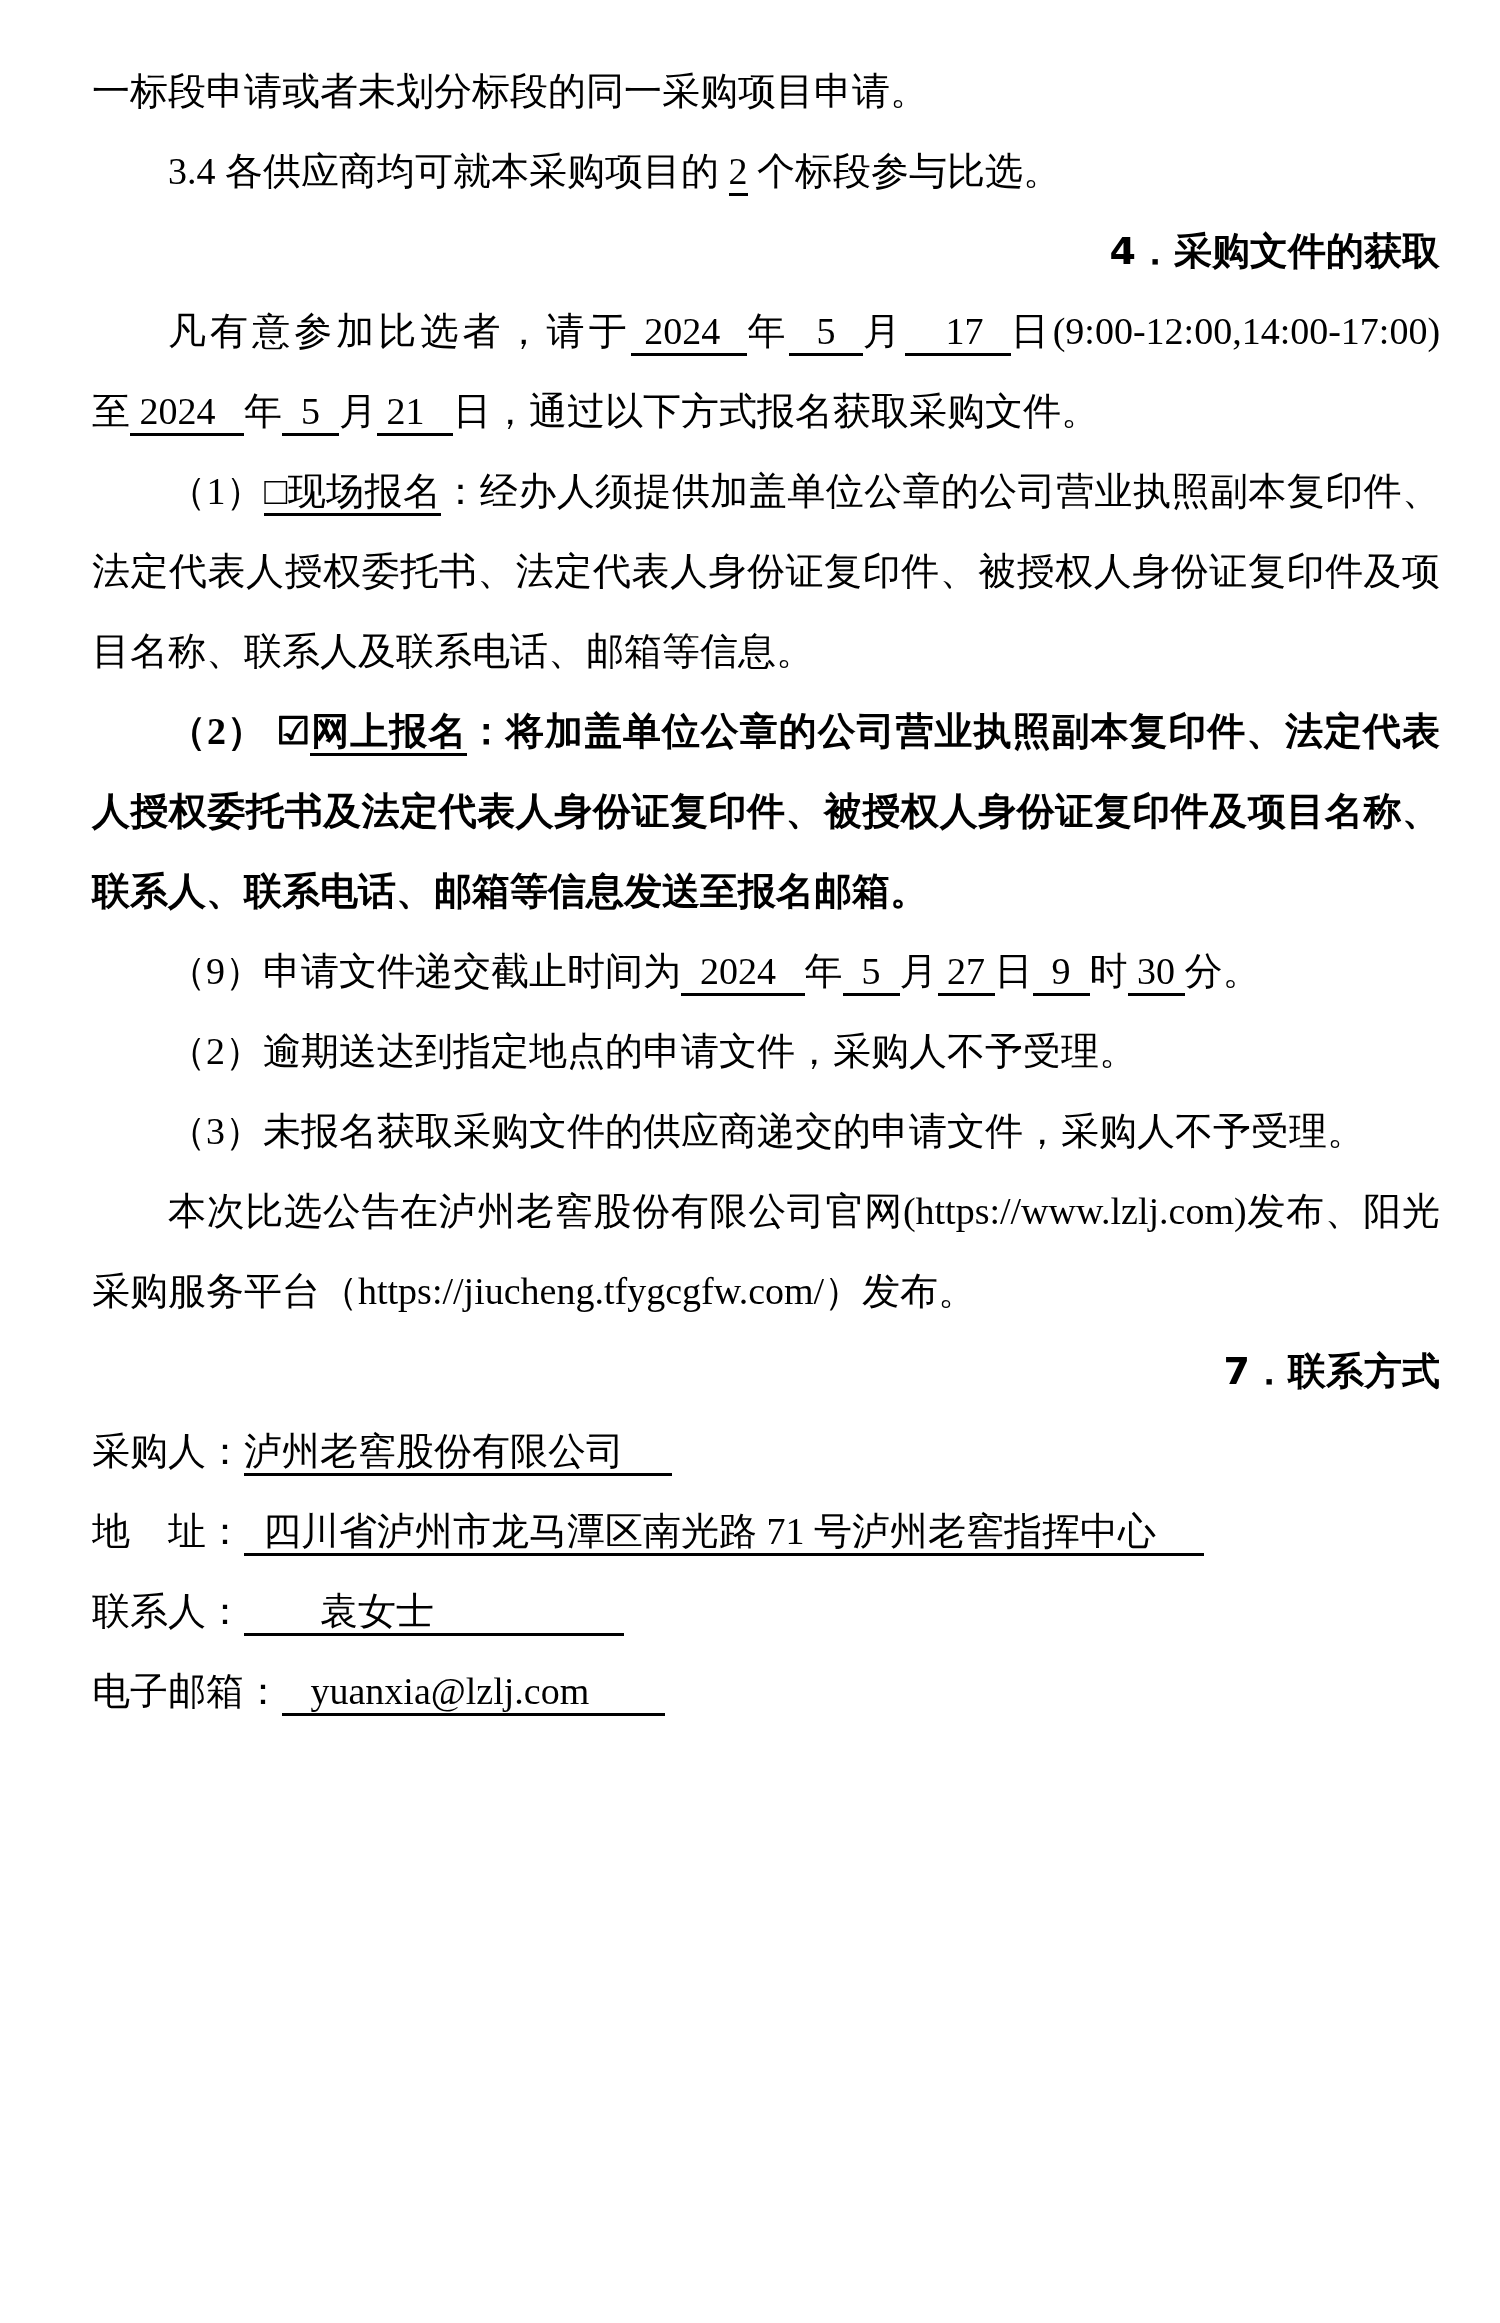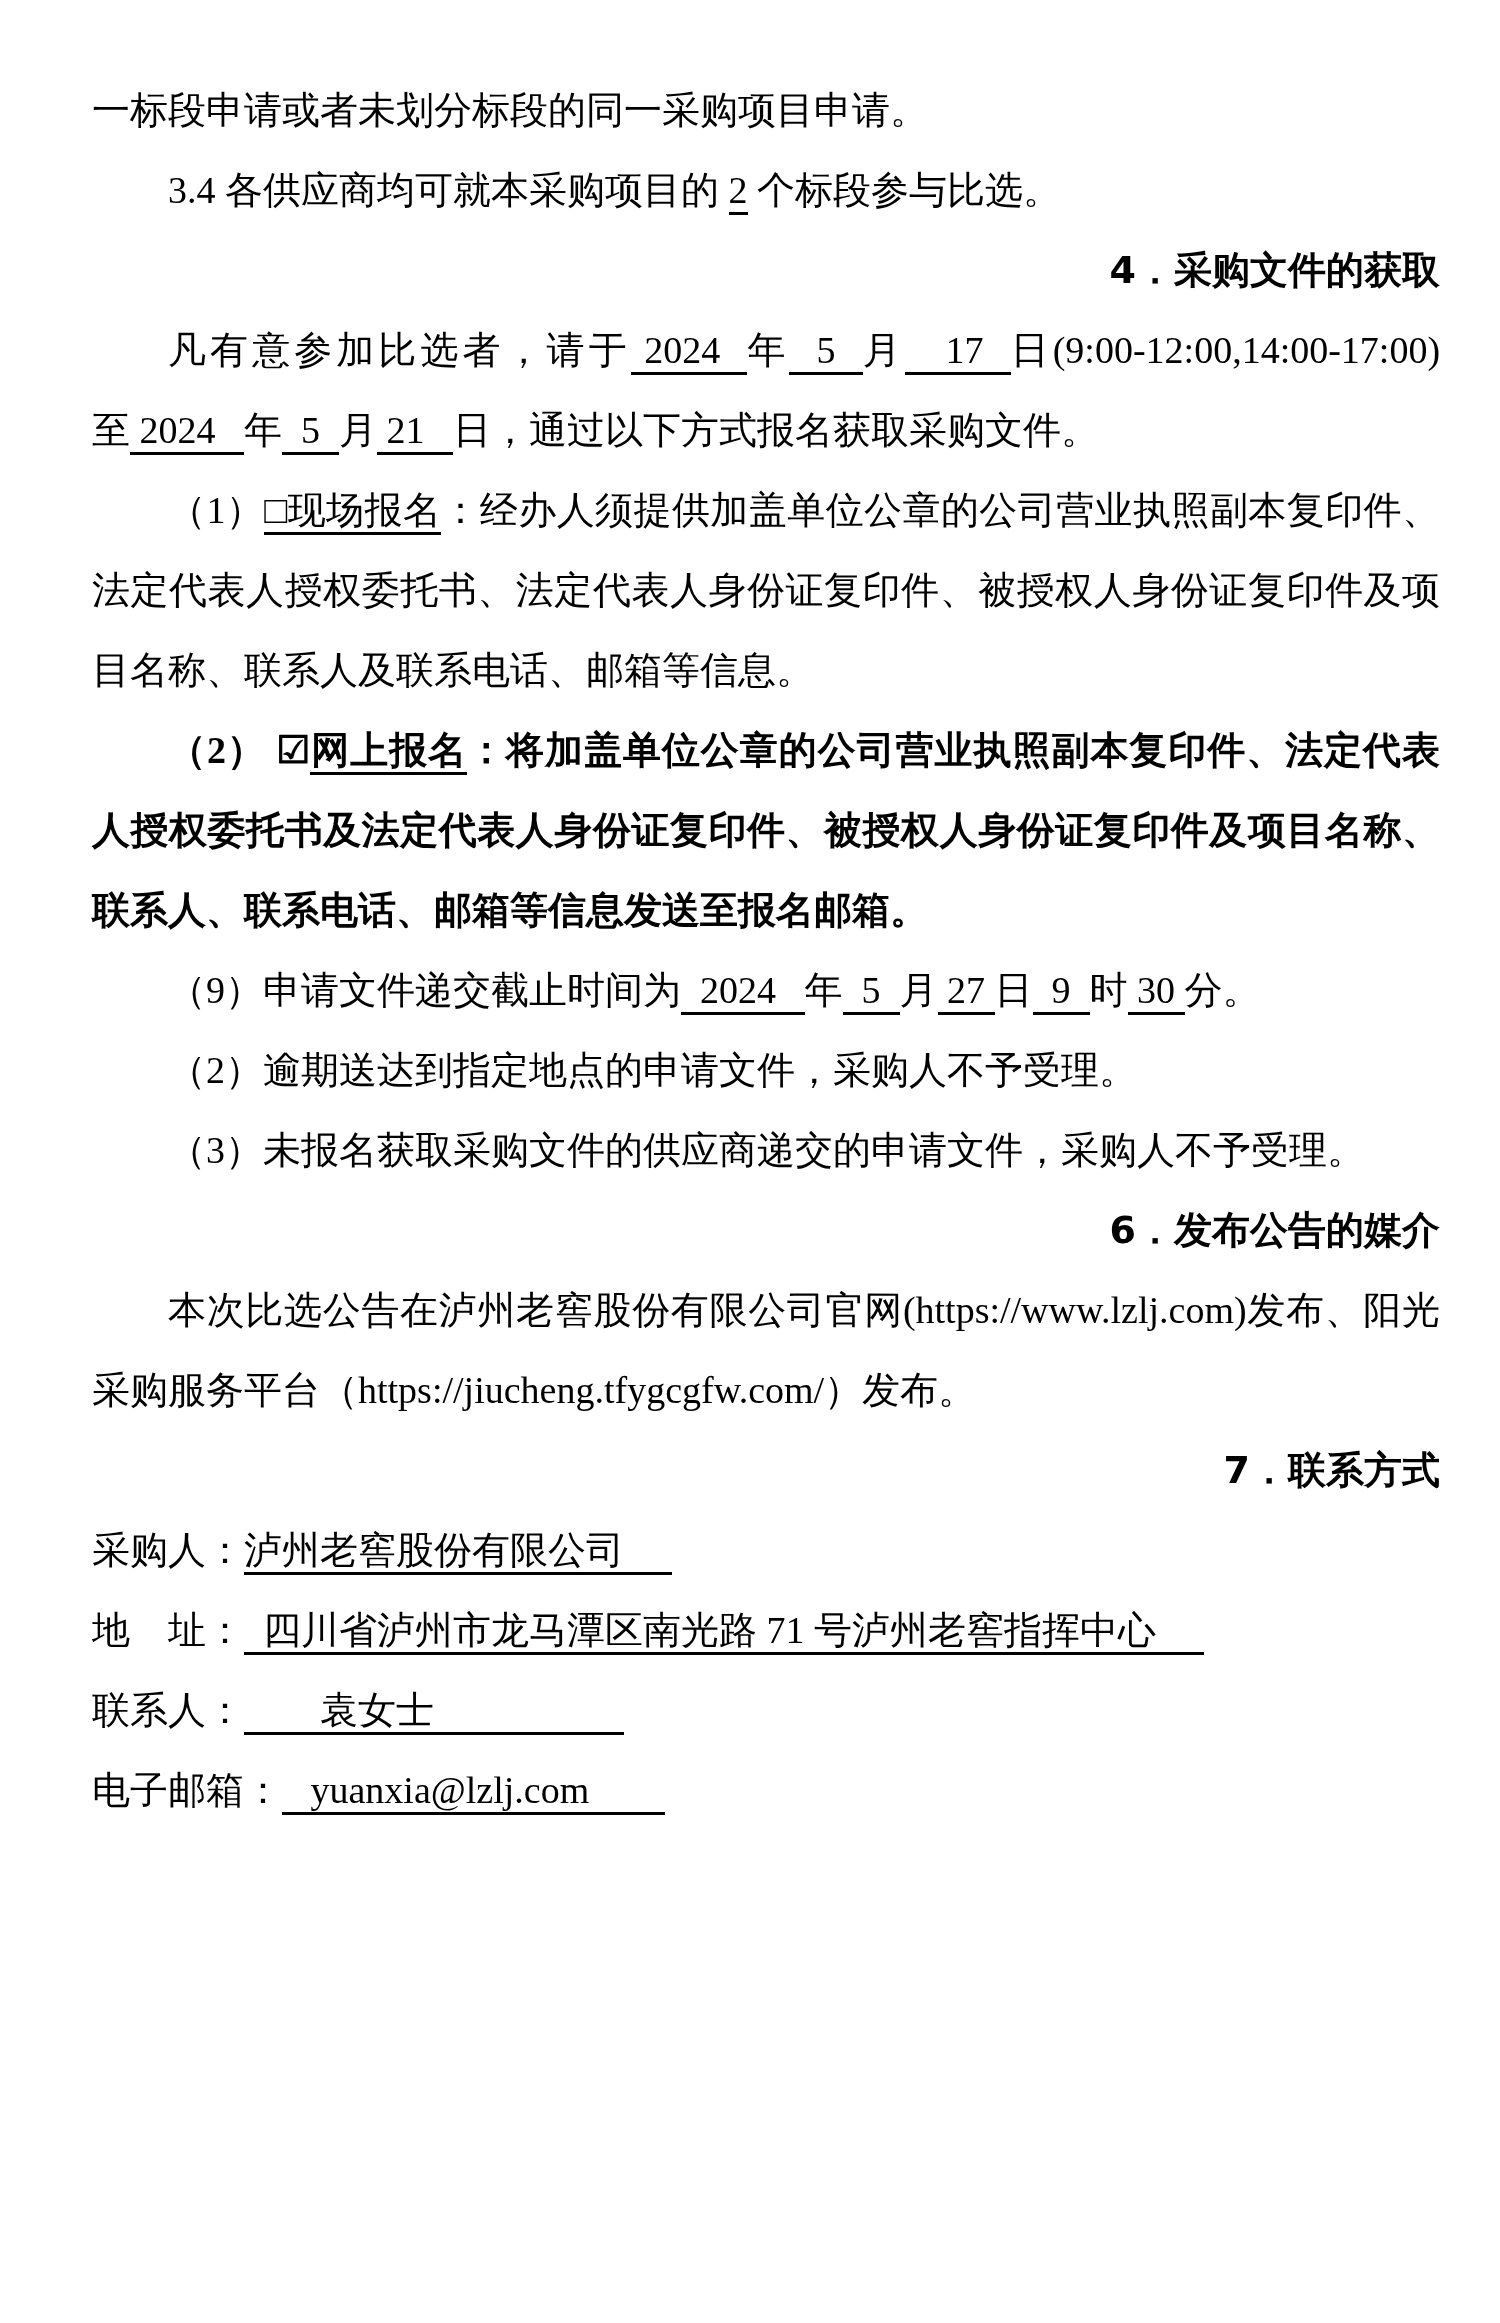--- a/index.html
+++ b/index.html
@@ -7,21 +7,21 @@
     padding: 0;
     background: #ffffff;
   }
   .page {
     position: relative;
     width: 1500px;
     height: 2323px;
     box-sizing: border-box;
     background: #ffffff;
     color: #000000;
-    padding: 70px 60px 0 92px;
+    padding: 51px 60px 0 92px;
     overflow: hidden;
   }
   .line {
     margin: 0;
     padding: 0;
     font-family: "Liberation Serif", "DejaVu Serif", serif;
     font-size: 38px;
     line-height: 80px;
     font-weight: normal;
     text-align: justify;
@@ -50,21 +50,20 @@
   <div id="doc">
       <p class="line"><span>一标段申请或者未划分标段的同一采购项目申请。</span></p>
       <p class="line indent"><span>3.4 各供应商均可就本采购项目的 </span><span class="u">2</span><span> 个标段参与比选。</span></p>
       <h2 class="line heading"><span>4．采购文件的获取</span></h2>
       <p class="line indent"><span>凡有意参加比选者，请于</span><span class="u">&nbsp;2024&nbsp;&nbsp;</span><span>年</span><span class="u">&nbsp;&nbsp;5&nbsp;&nbsp;</span><span>月</span><span class="u">&nbsp;&nbsp;&nbsp;17&nbsp;&nbsp;</span><span>日(9:00-12:00,14:00-17:00)至</span><span class="u">&nbsp;2024&nbsp;&nbsp;&nbsp;</span><span>年</span><span class="u">&nbsp;&nbsp;5&nbsp;&nbsp;</span><span>月</span><span class="u">&nbsp;21&nbsp;&nbsp;&nbsp;</span><span>日，通过以下方式报名获取采购文件。</span></p>
       <p class="line indent"><span>（1）</span><span class="u">□</span><span class="u">现场报名</span><span>：经办人须提供加盖单位公章的公司营业执照副本复印件、法定代表人授权委托书、法定代表人身份证复印件、被授权人身份证复印件及项目名称、联系人及联系电话、邮箱等信息。</span></p>
       <p class="line indent bold"><span>（2）&nbsp;</span><span>☑</span><span class="u">网上报名</span><span>：将加盖单位公章的公司营业执照副本复印件、法定代表人授权委托书及法定代表人身份证复印件、被授权人身份证复印件及项目名称、联系人、联系电话、邮箱等信息发送至报名邮箱。</span></p>
       <p class="line indent"><span>（9）申请文件递交截止时间为</span><span class="u">&nbsp;&nbsp;2024&nbsp;&nbsp;&nbsp;</span><span>年</span><span class="u">&nbsp;&nbsp;5&nbsp;&nbsp;</span><span>月</span><span class="u">&nbsp;27&nbsp;</span><span>日</span><span class="u">&nbsp;&nbsp;9&nbsp;&nbsp;</span><span>时</span><span class="u">&nbsp;30&nbsp;</span><span>分。</span></p>
       <p class="line indent"><span>（2）逾期送达到指定地点的申请文件，采购人不予受理。</span></p>
       <p class="line indent"><span>（3）未报名获取采购文件的供应商递交的申请文件，采购人不予受理。</span></p>
-      <h2 class="line heading"><span>6．发布公告的媒介</span></h2>
       <p class="line indent"><span>本次比选公告在泸州老窖股份有限公司官网(https://www.lzlj.com)发布、阳光采购服务平台（https://jiucheng.tfygcgfw.com/）发布。</span></p>
       <h2 class="line heading"><span>7．联系方式</span></h2>
       <p class="line"><span>采购人：</span><span class="u">泸州老窖股份有限公司　&nbsp;</span></p>
       <p class="line"><span>地　址：</span><span class="u">&nbsp;&nbsp;四川省泸州市龙马潭区南光路 71 号泸州老窖指挥中心　&nbsp;</span></p>
       <p class="line"><span>联系人：</span><span class="u">　　袁女士　　　　　</span></p>
       <p class="line"><span>电子邮箱：</span><span class="u">&nbsp;&nbsp;&nbsp;yuanxia@lzlj.com　　</span></p>
     </div>
 </div>
 
 </body></html>

